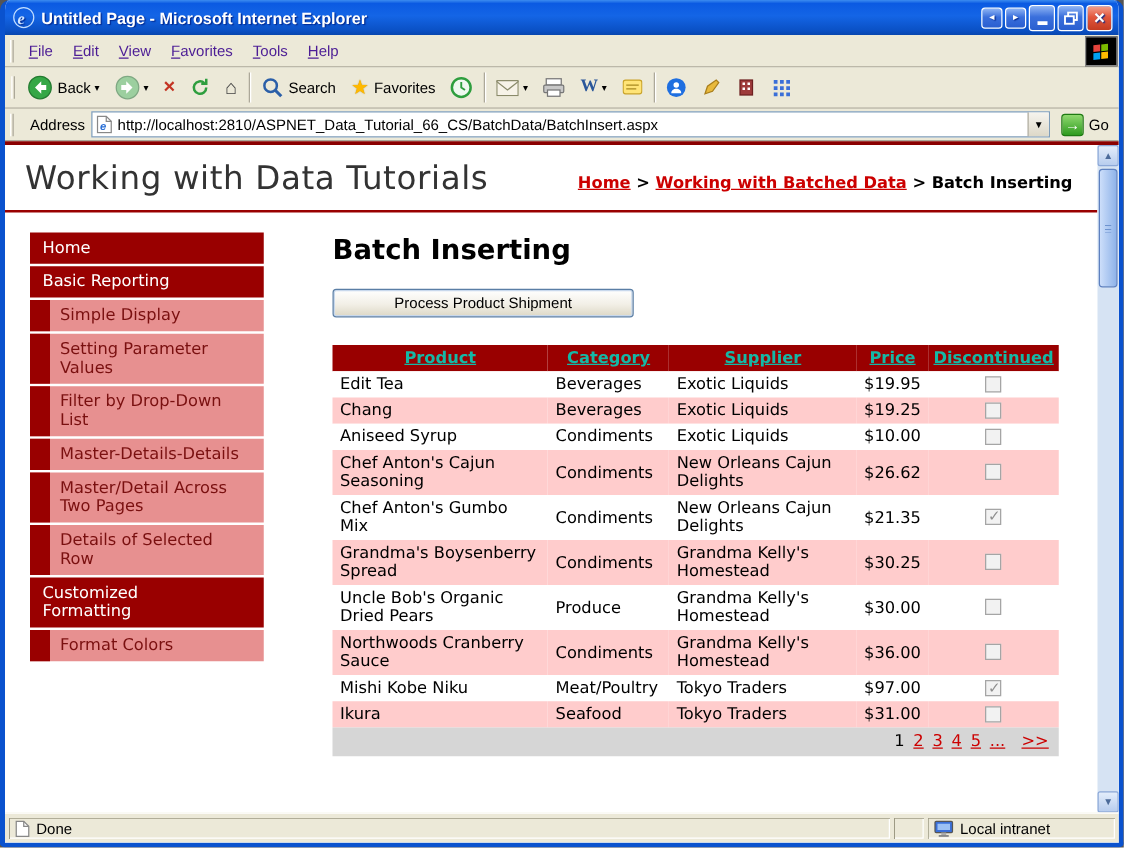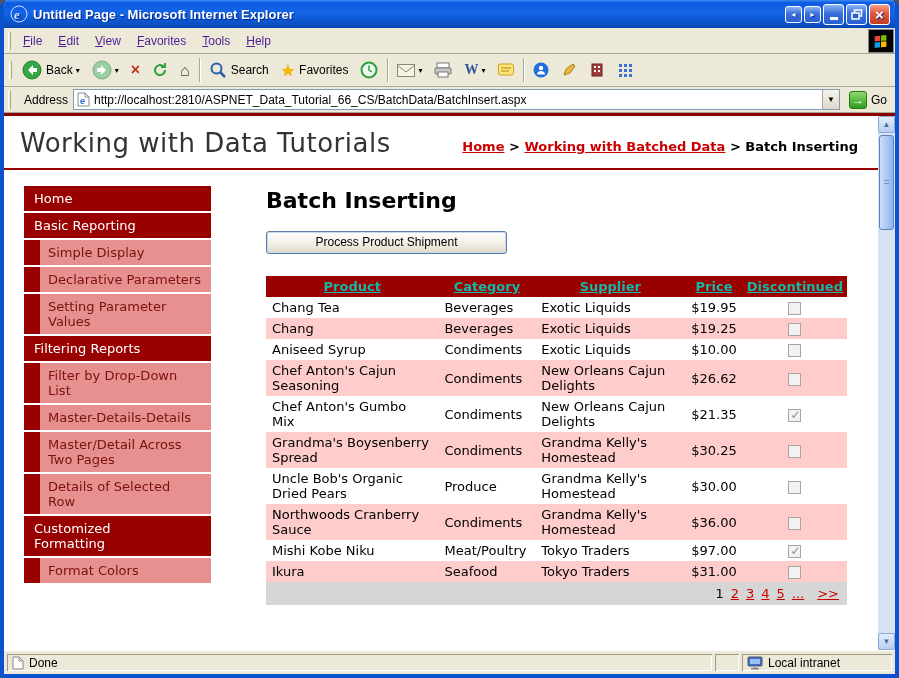--- a/index.html
+++ b/index.html
@@ -363,23 +363,21 @@
       <div class="page-header">
         <span class="site-title">Working with Data Tutorials</span>
         <span class="breadcrumb"><span class="bc-link">Home</span><span class="bc-sep"> &gt; </span><span class="bc-link">Working with Batched Data</span><span class="bc-sep"> &gt; </span><span class="bc-current">Batch Inserting</span></span>
       </div>
 
       <div class="content">
         <div class="sidebar">
             <div class="nav-item level0">Home</div>
             <div class="nav-item level0">Basic Reporting</div>
             <div class="nav-item level1">Simple Display</div>
-            <div class="nav-item level1">Declarative Parameters</div>
             <div class="nav-item level1">Setting Parameter Values</div>
-            <div class="nav-item level0">Filtering Reports</div>
             <div class="nav-item level1">Filter by Drop-Down List</div>
             <div class="nav-item level1">Master-Details-Details</div>
             <div class="nav-item level1">Master/Detail Across Two Pages</div>
             <div class="nav-item level1">Details of Selected Row</div>
             <div class="nav-item level0">Customized Formatting</div>
             <div class="nav-item level1">Format Colors</div>
           </div>
 
         <div class="main">
           <div class="main-heading">Batch Inserting</div>
@@ -397,21 +395,21 @@
                 <tr>
                   <th><span class="th-link">Product</span></th>
                   <th><span class="th-link">Category</span></th>
                   <th><span class="th-link">Supplier</span></th>
                   <th><span class="th-link">Price</span></th>
                   <th><span class="th-link">Discontinued</span></th>
                 </tr>
               </thead>
             <tbody>
                 <tr class="row">
-                  <td class="col-product">Chang Tea</td>
+                  <td class="col-product">Edit Tea</td>
                   <td class="col-category">Beverages</td>
                   <td class="col-supplier">Exotic Liquids</td>
                   <td class="col-price">$19.95</td>
                   <td class="col-disc"><span class="checkbox"></span></td>
                 </tr>
                 <tr class="row alt">
                   <td class="col-product">Chang</td>
                   <td class="col-category">Beverages</td>
                   <td class="col-supplier">Exotic Liquids</td>
                   <td class="col-price">$19.25</td>

